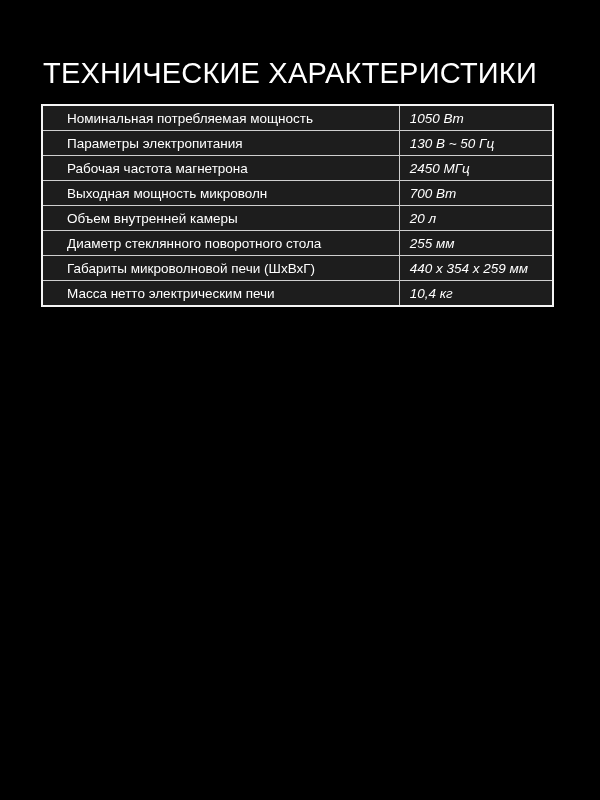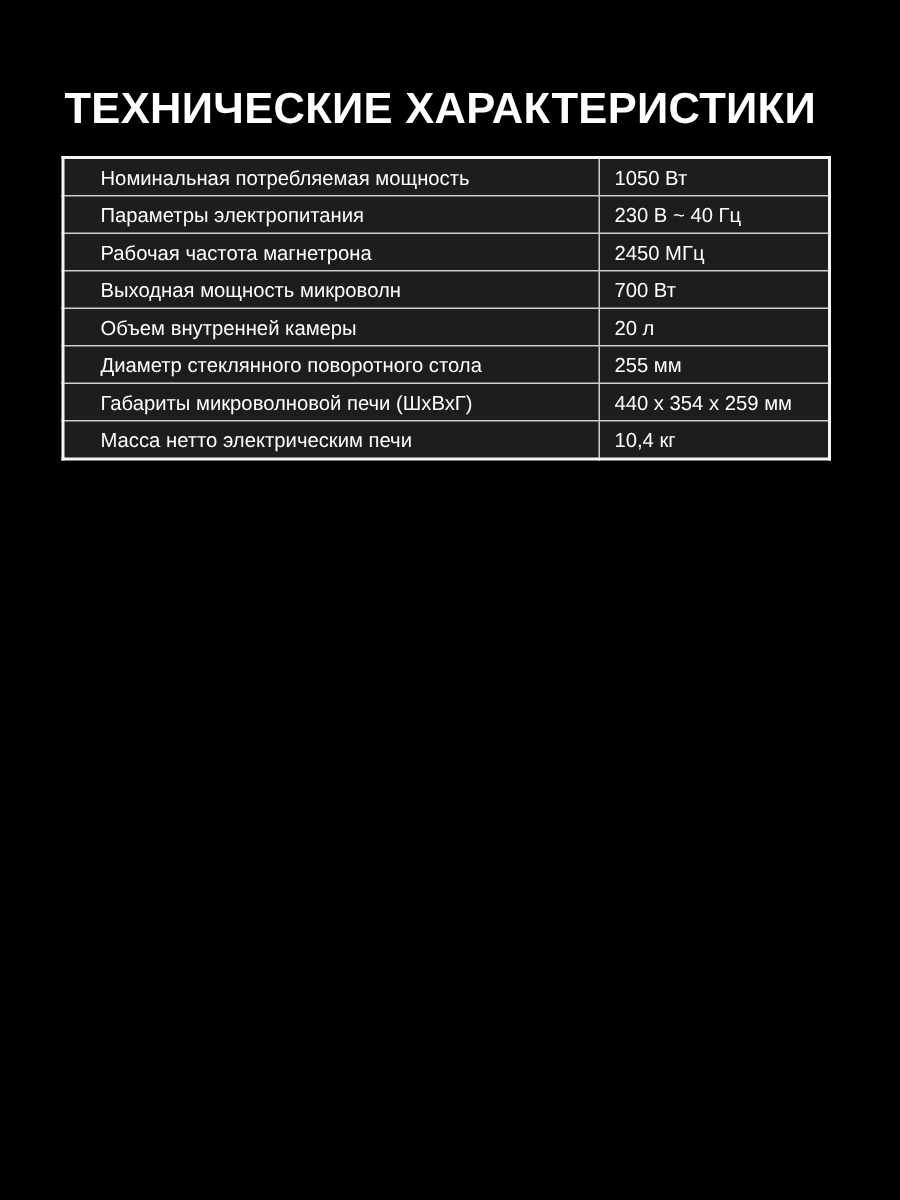--- a/index.html
+++ b/index.html
@@ -15,21 +15,21 @@
     overflow: hidden;
   }
   .page-title {
     position: absolute;
     left: 43px;
     top: 57px;
     width: 520px;
     margin: 0;
     color: #ffffff;
     font-size: 29px;
-    font-weight: bold;
+    font-weight: normal;
     letter-spacing: 0.2px;
     white-space: nowrap;
   }
   .spec-table {
     position: absolute;
     left: 41px;
     top: 104px;
     width: 513px;
     border-collapse: collapse;
     border: 2px solid #f5f5f5;
@@ -43,36 +43,37 @@
     height: 24px;
     padding: 0 24px;
     vertical-align: middle;
     white-space: nowrap;
   }
   .spec-table td.label-cell {
     width: 327px;
   }
   .spec-table td.value-cell {
     padding-left: 10px;
+    font-style: italic;
   }
 </style>
 </head>
 <body>
 
 <h1 class="page-title">ТЕХНИЧЕСКИЕ ХАРАКТЕРИСТИКИ</h1>
 
 <table class="spec-table">
   <tbody id="spec-rows">
       <tr>
         <td class="label-cell">Номинальная потребляемая мощность</td>
         <td class="value-cell">1050 Вт</td>
       </tr>
       <tr>
         <td class="label-cell">Параметры электропитания</td>
-        <td class="value-cell">230 В ~ 40 Гц</td>
+        <td class="value-cell">130 В ~ 50 Гц</td>
       </tr>
       <tr>
         <td class="label-cell">Рабочая частота магнетрона</td>
         <td class="value-cell">2450 МГц</td>
       </tr>
       <tr>
         <td class="label-cell">Выходная мощность микроволн</td>
         <td class="value-cell">700 Вт</td>
       </tr>
       <tr>

